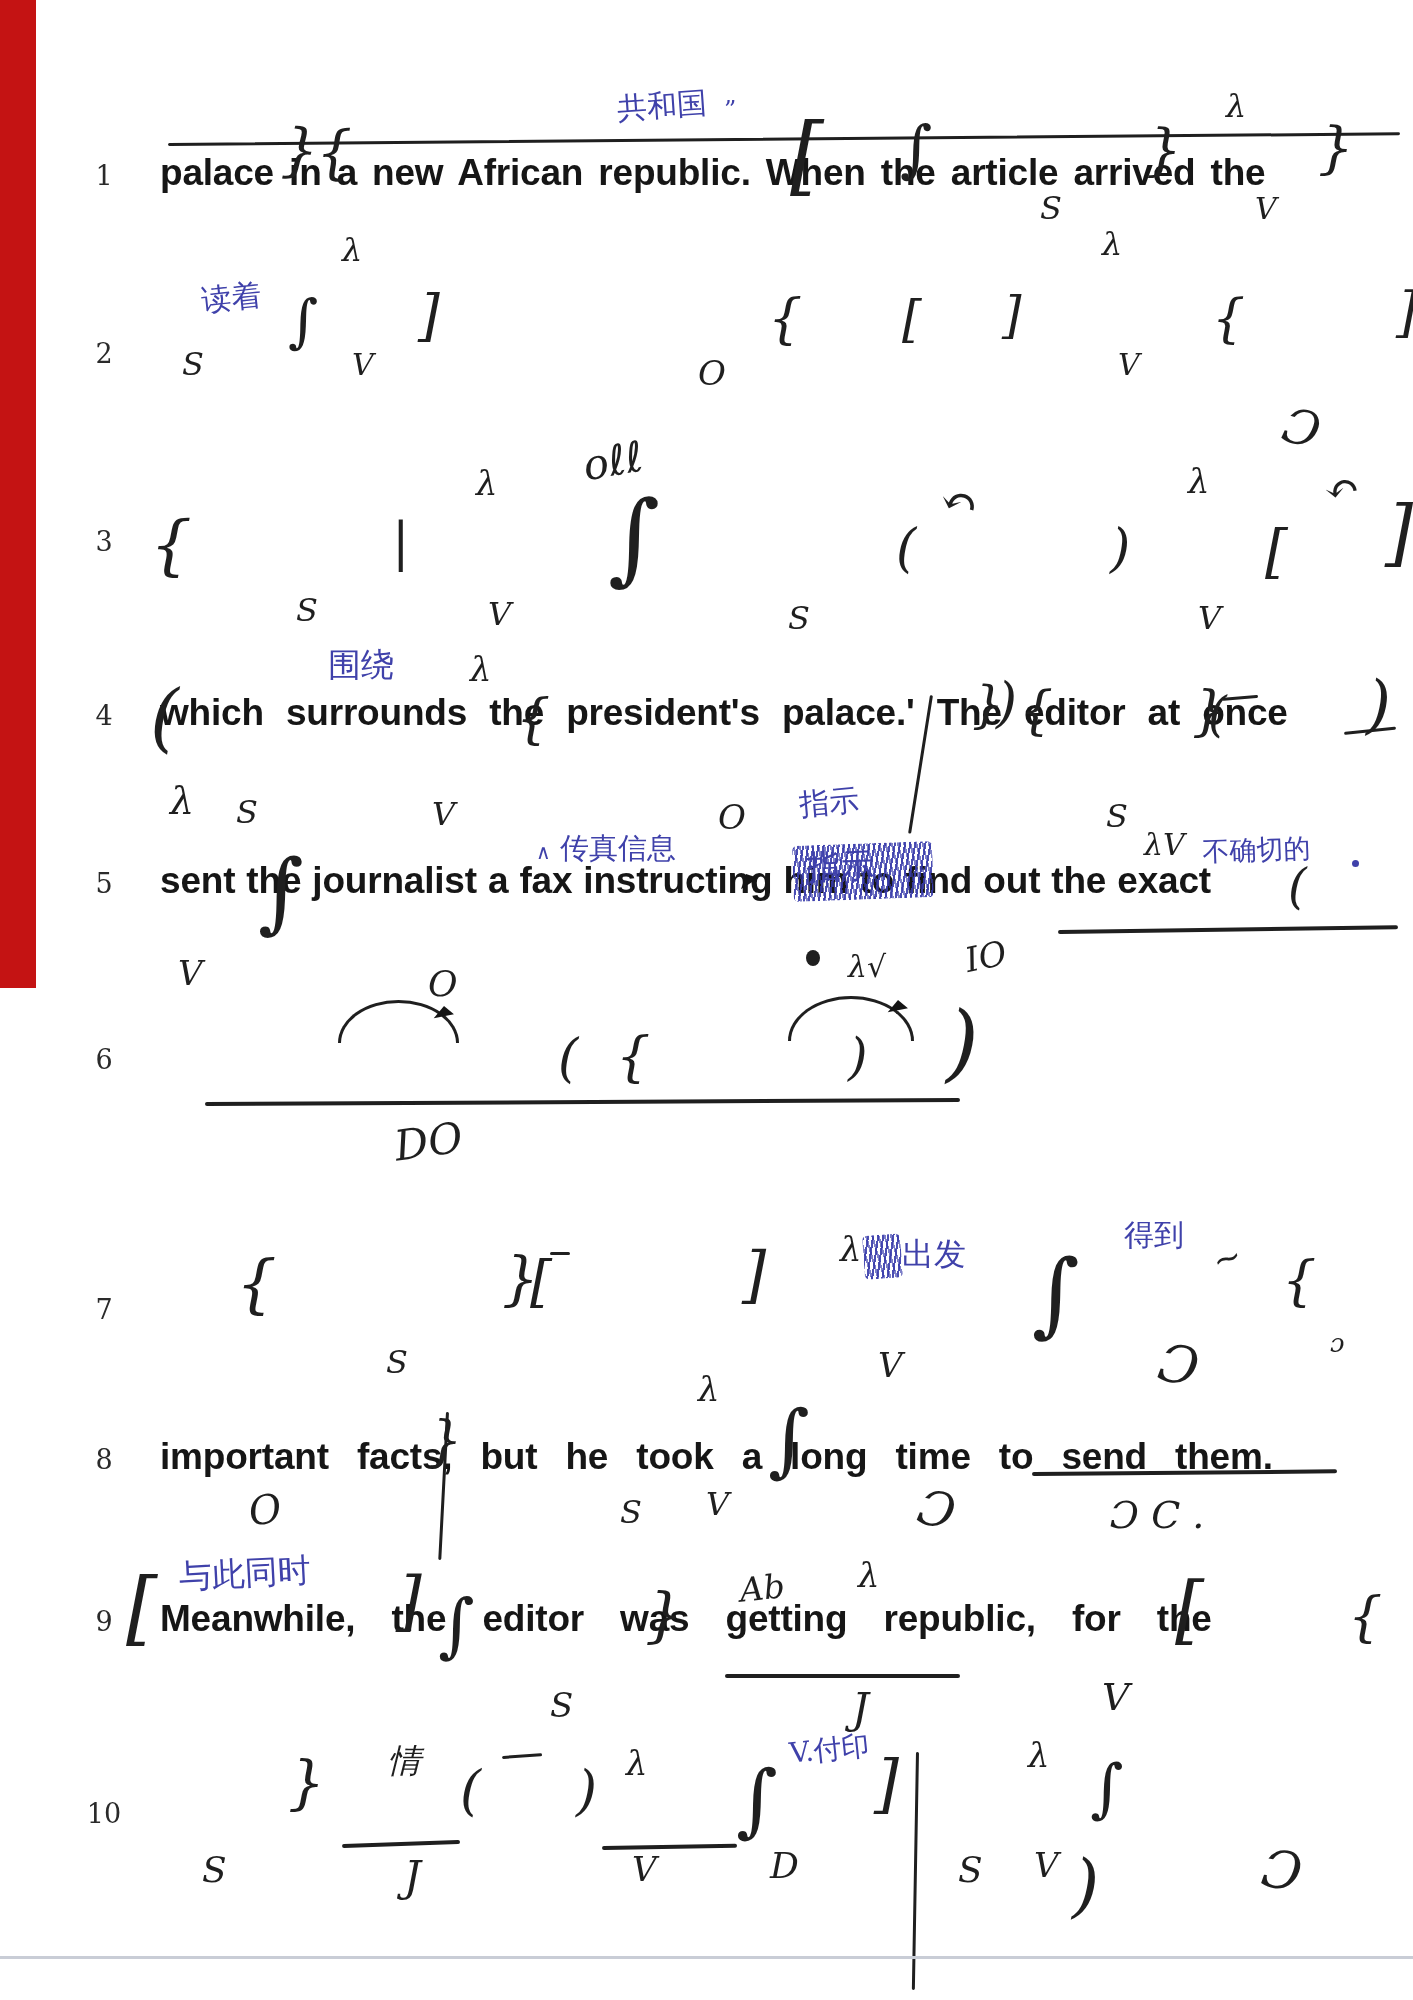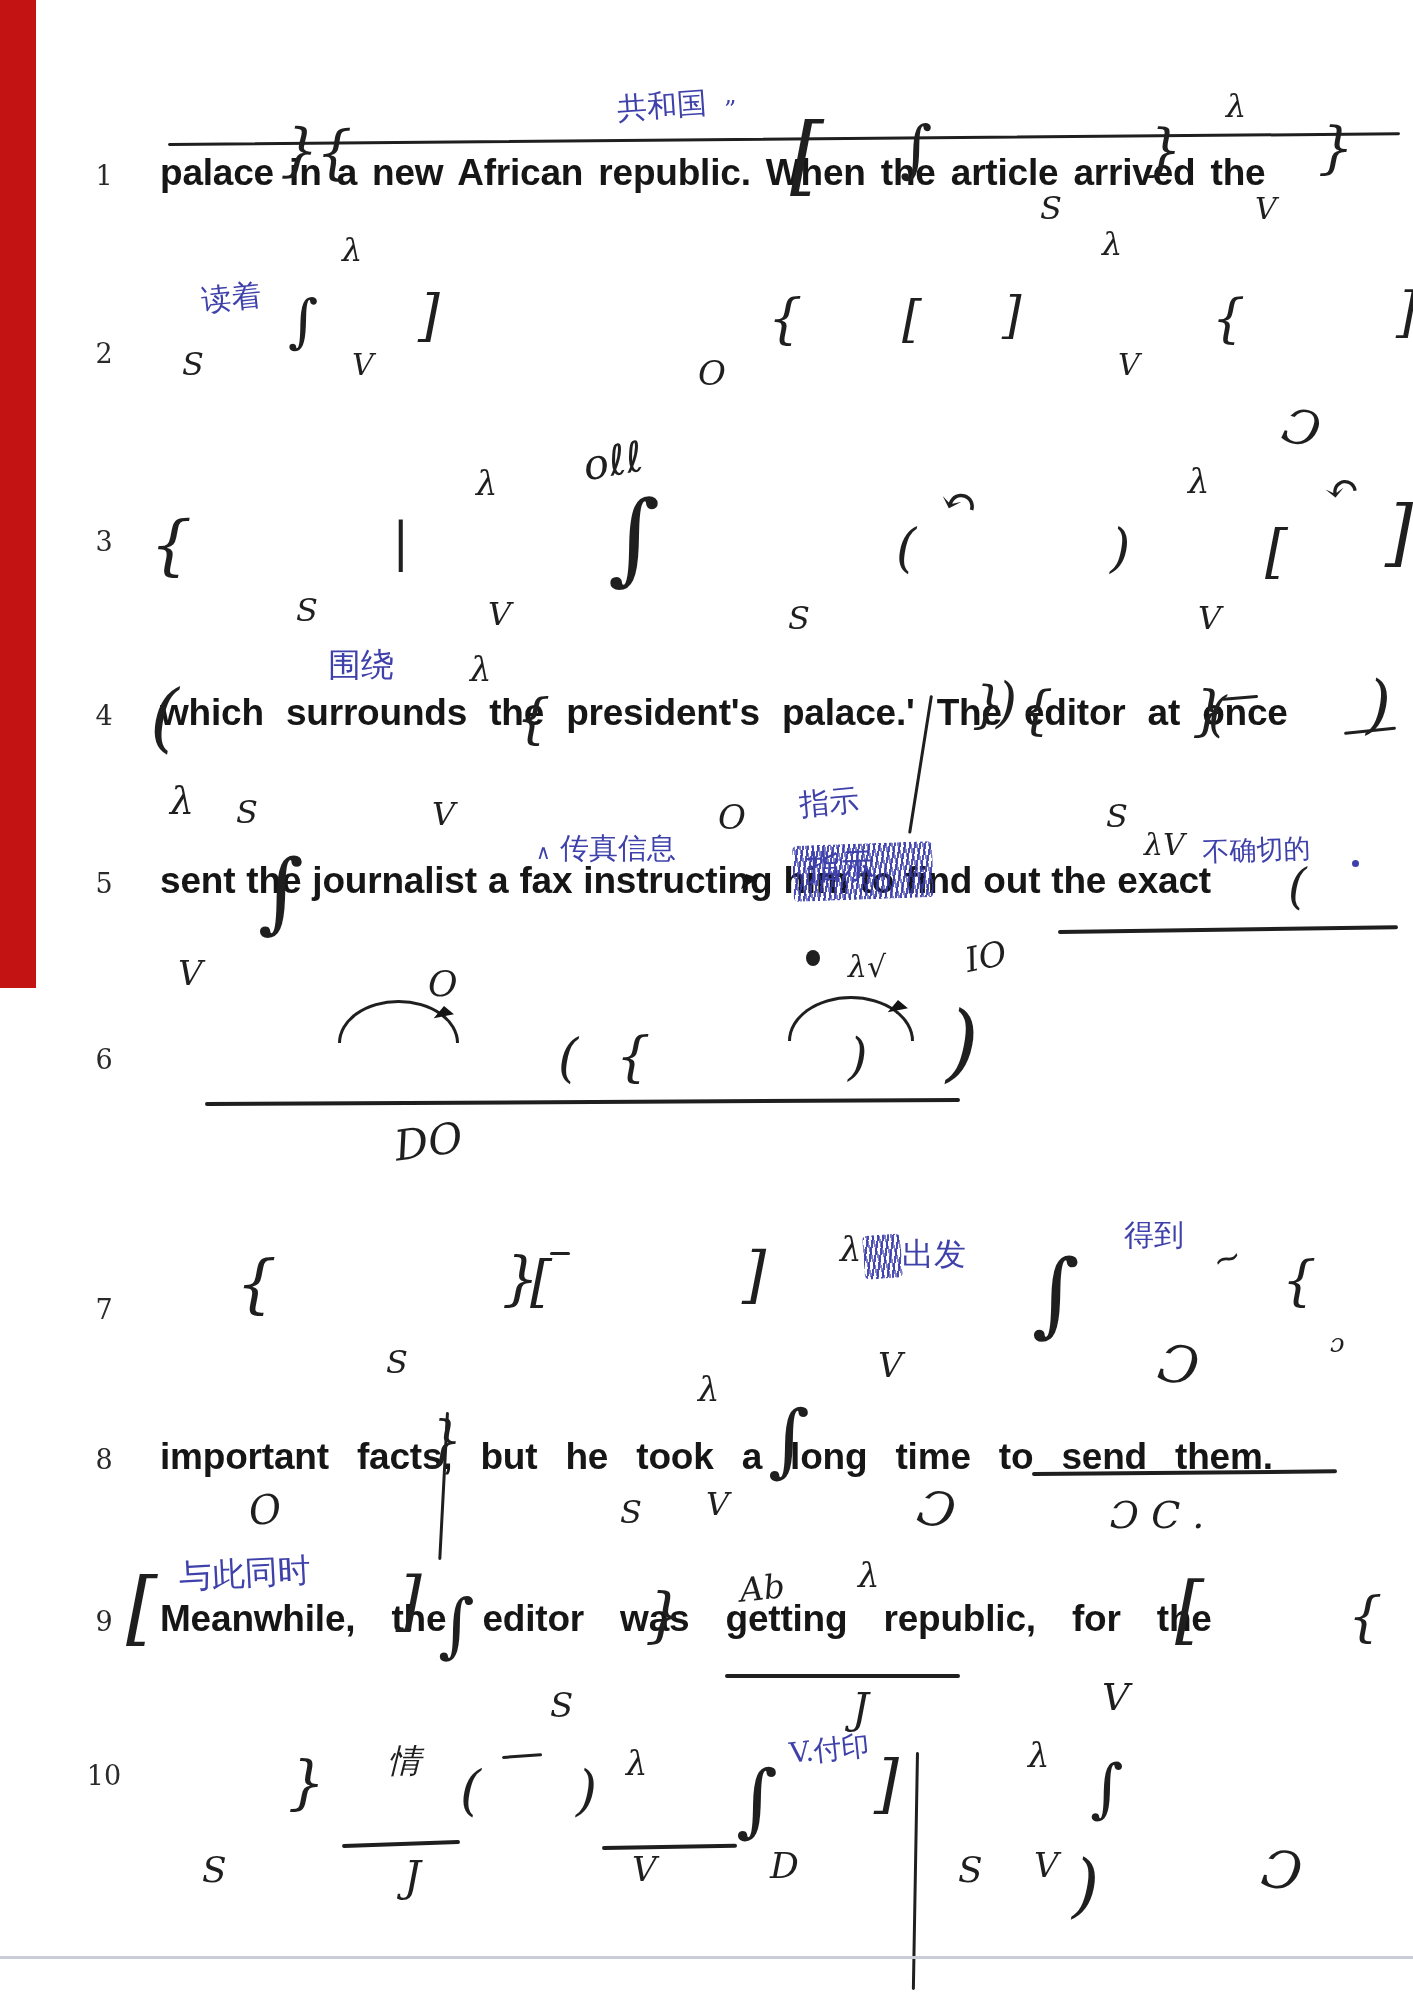--- a/index.html
+++ b/index.html
@@ -61,21 +61,21 @@
         <span class="num" style="top: 8px;">7</span>
       </div>
       <div class="line l8" style="top: 1436px;">
         <span class="num" style="top: 8px;">8</span>
         <span class="txt" style="left: 160px;">important facts, but he took a long time to send them.</span>
       </div>
       <div class="line l9" style="top: 1598px;">
         <span class="num" style="top: 8px;">9</span>
         <span class="txt" style="left: 160px;">Meanwhile, the editor was getting republic, for the</span>
       </div>
-      <div class="line l10" style="top: 1752px;">
+      <div class="line l10" style="top: 1790px;">
         <span class="num" style="top: 8px;">10</span>
       </div>
     </div>
   <div id="strokes-layer">
       <div class="stroke" style="left: 168px; top: 143px; width: 1232px; height: 3px; transform: rotate(-0.5deg);"></div>
       <div class="stroke" style="left: 1222px; top: 698px; width: 36px; height: 3px; transform: rotate(-5deg);"></div>
       <div class="stroke" style="left: 1344px; top: 732px; width: 52px; height: 3px; transform: rotate(-6deg);"></div>
       <div class="stroke" style="left: 930px; top: 695px; width: 3px; height: 140px; transform: rotate(9deg);"></div>
       <div class="scribble" style="left: 792px; top: 846px; width: 140px; height: 56px; transform: rotate(-2deg);"></div>
       <div class="tri" style="left: 746px; top: 874px; transform: rotate(18deg);"></div>

